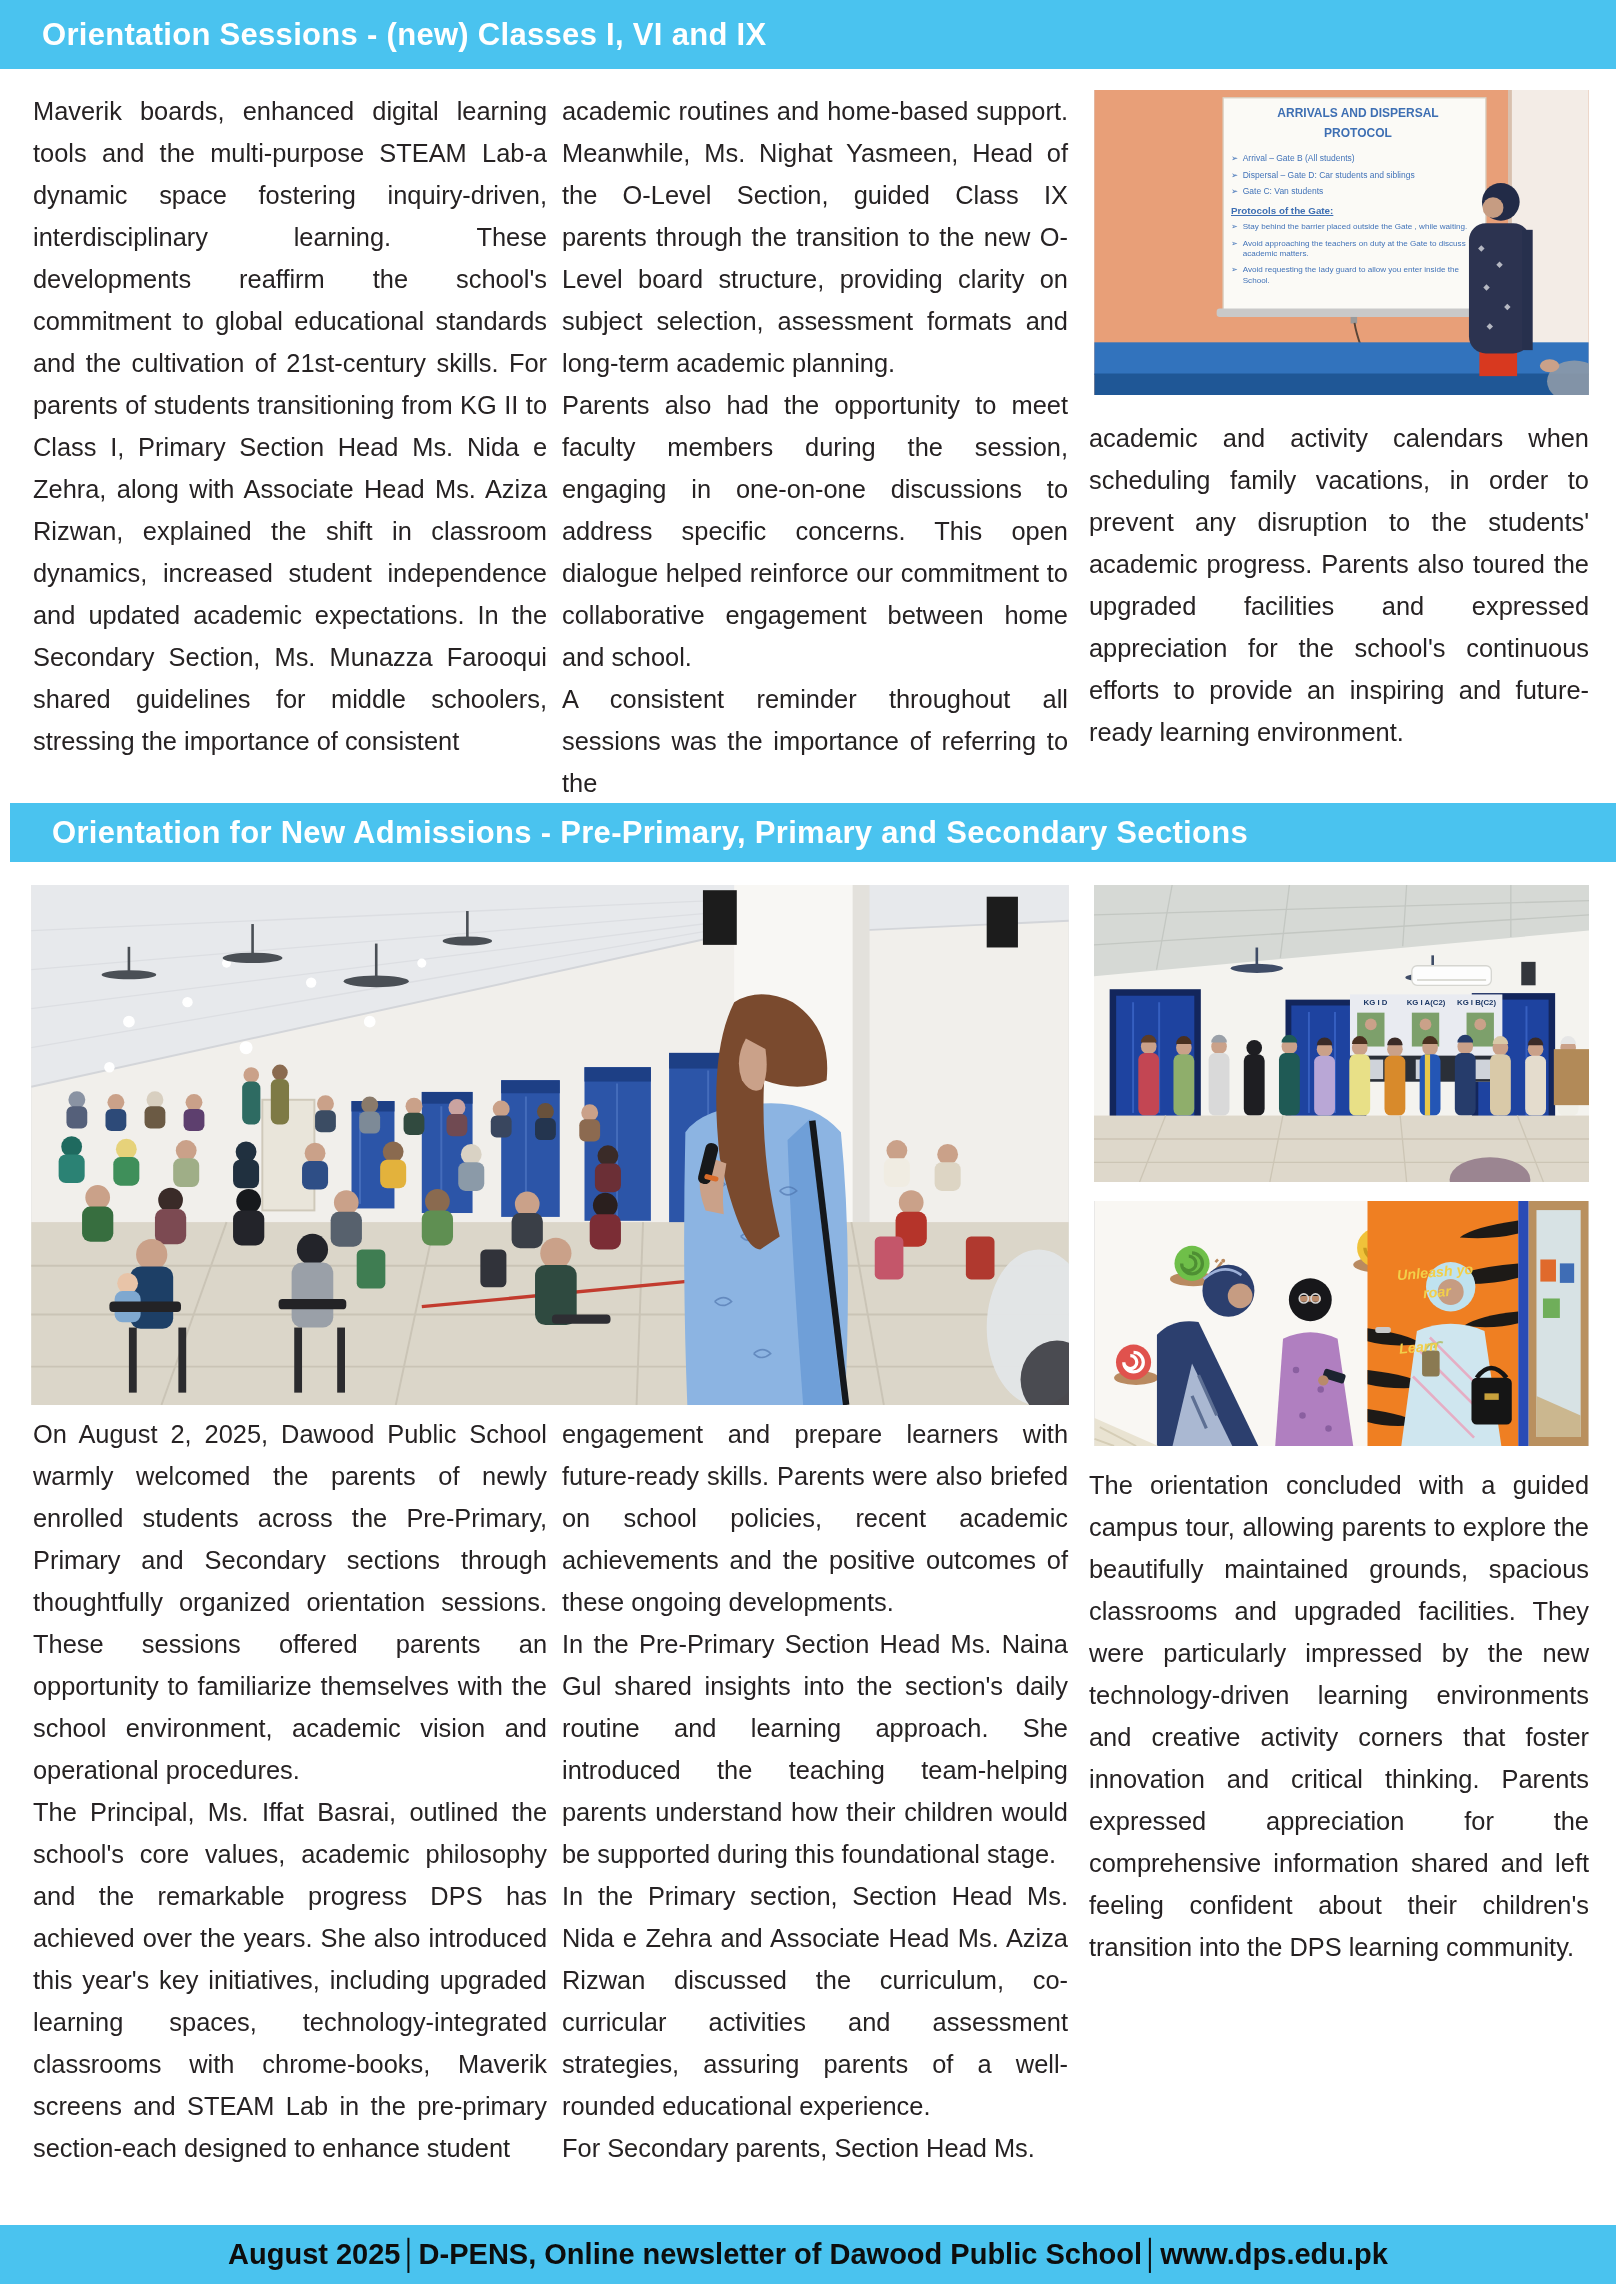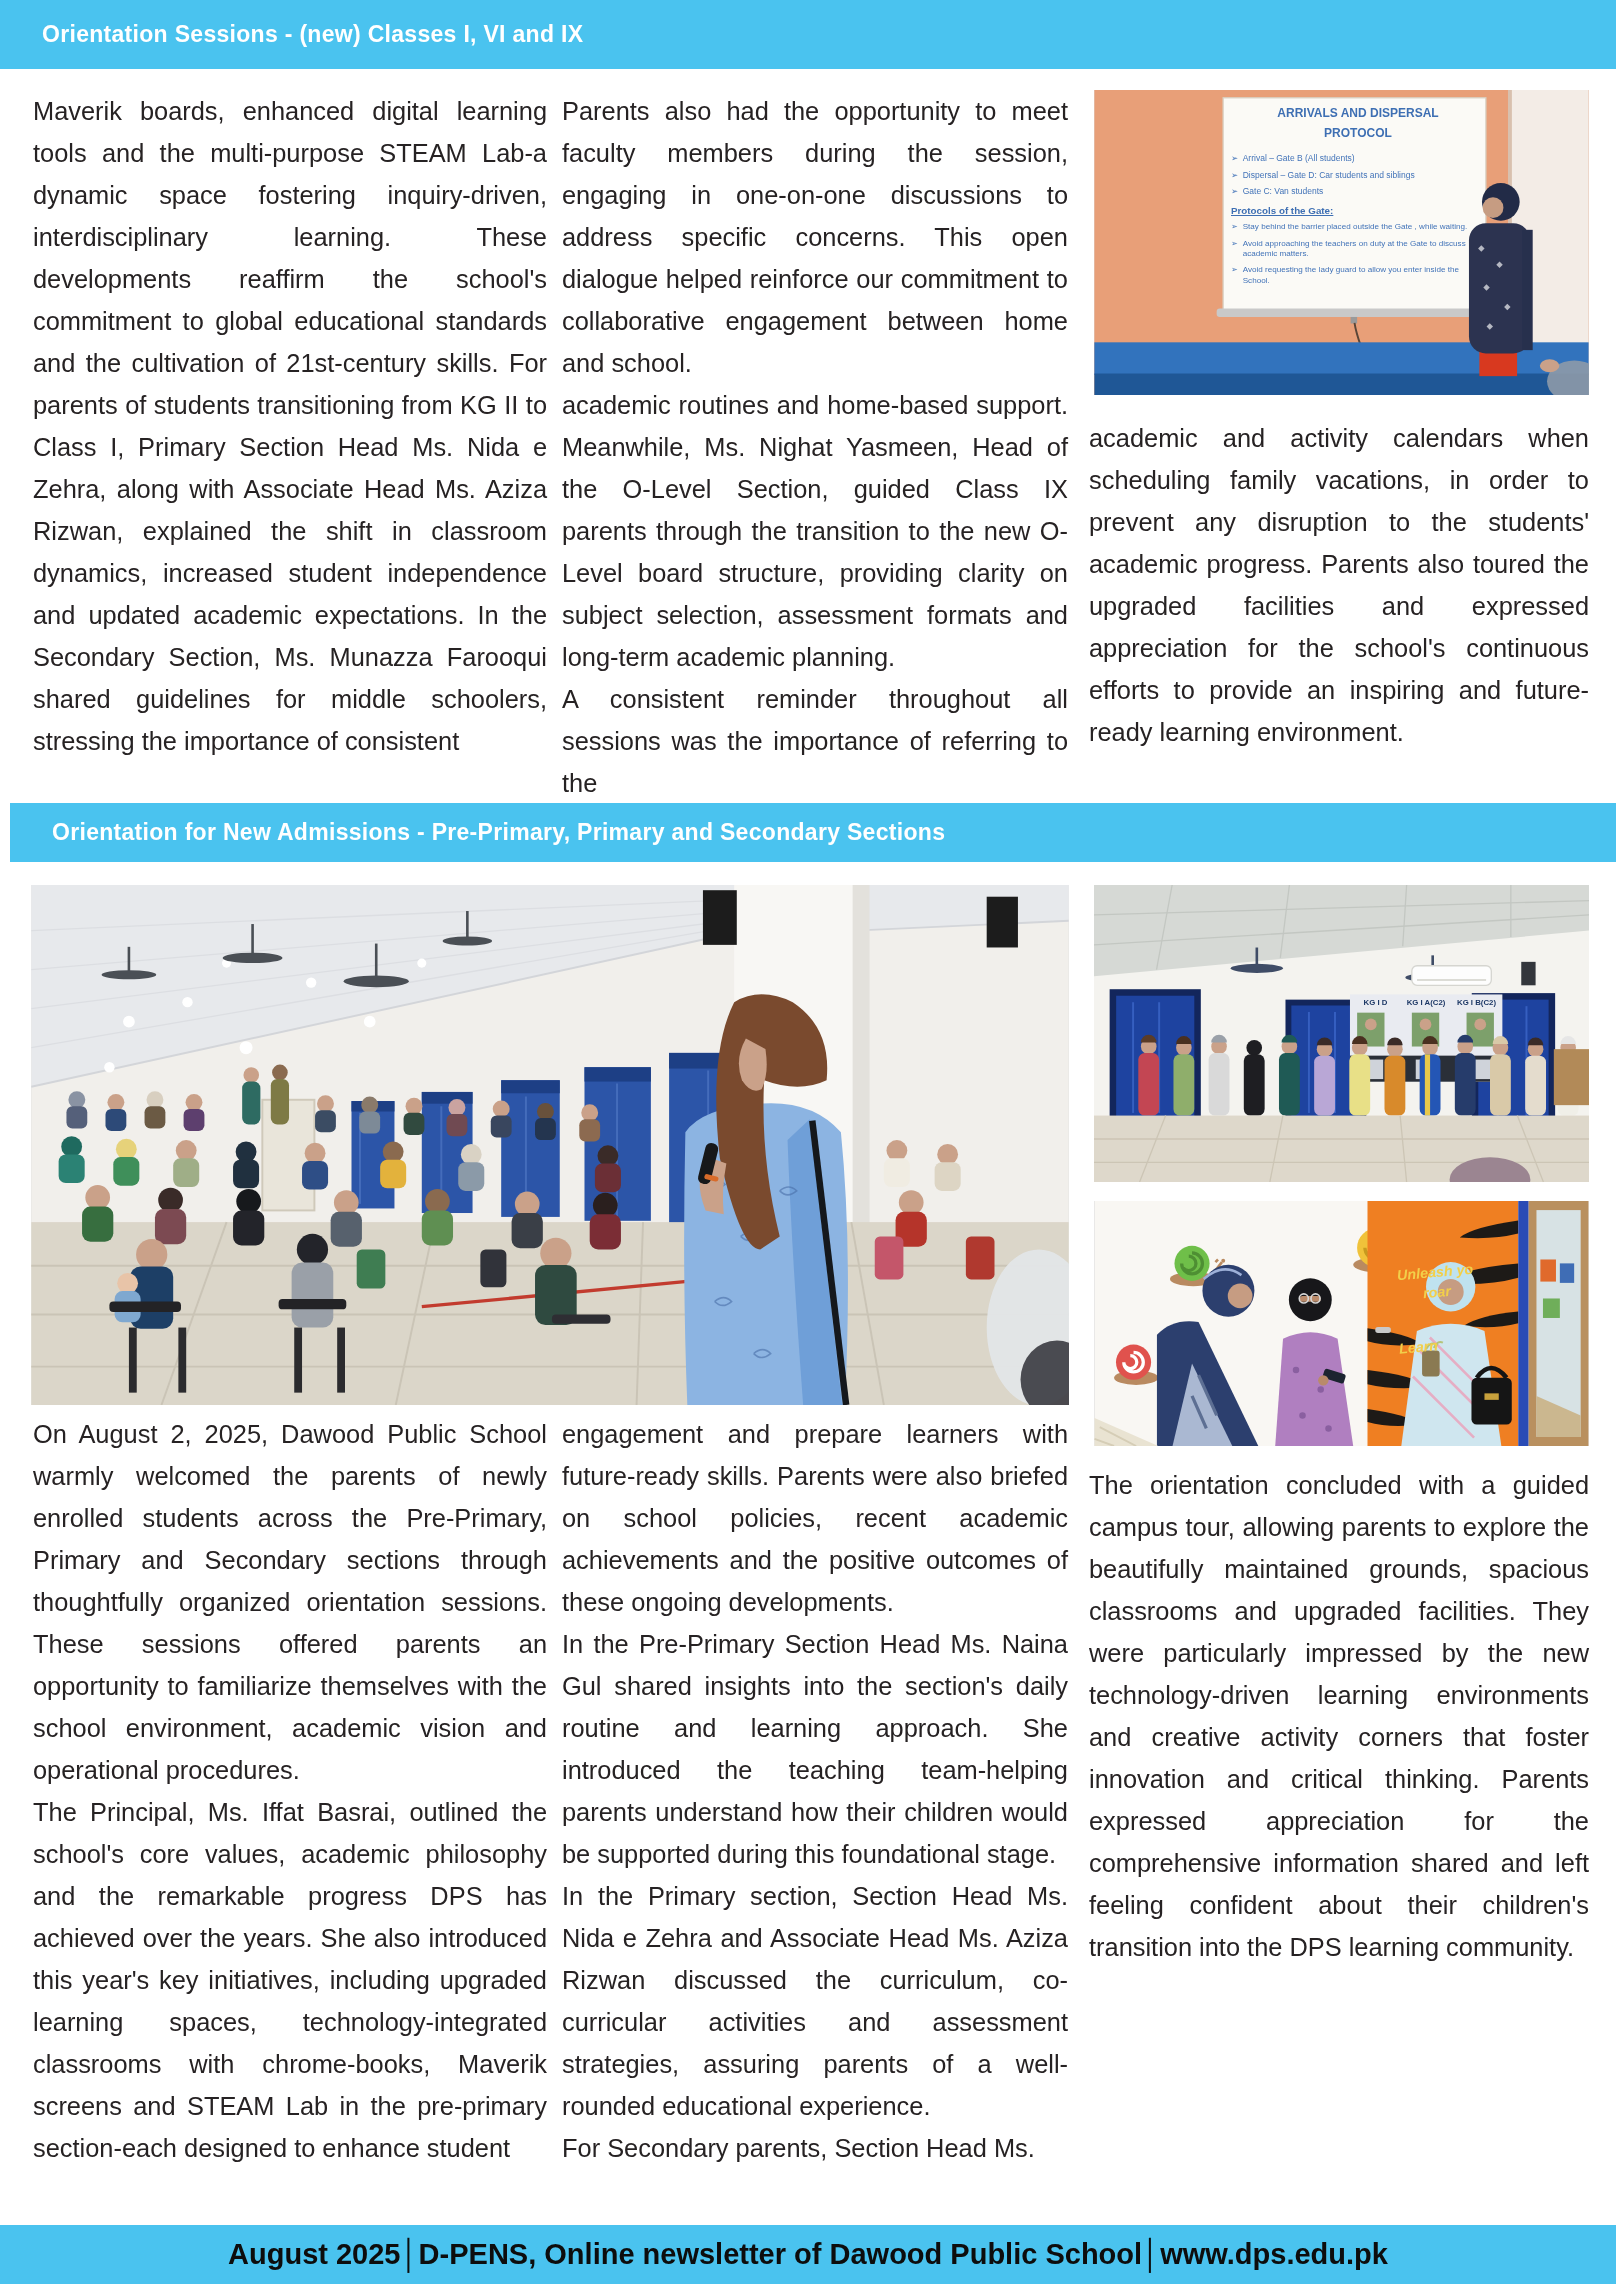--- a/index.html
+++ b/index.html
@@ -1,19 +1,19 @@
 <!DOCTYPE html>
 <html style="font-size:10.4px"><head>
 <meta charset="utf-8">
 <style>
   html,body{margin:0;padding:0;background:#888;}
   .page{position:relative;width:1616px;height:2284px;background:#ffffff;
         font-family:"Liberation Sans",sans-serif;overflow:hidden;}
   .banner{position:absolute;left:0;width:1616px;background:#4ac3ef;color:#ffffff;
-          font-weight:700;font-size:23px;display:flex;align-items:center;
+          font-weight:700;font-size:31px;display:flex;align-items:center;
           padding-left:42px;box-sizing:border-box;letter-spacing:0.3px;}
   #banner1{top:0;height:69px;}
   #banner2{top:803px;height:59px;margin-left:10px;}
   .col{position:absolute;font-size:25.4px;line-height:42px;color:#262223;
        text-align:justify;}
   .col p{margin:0;}
   .photo{position:absolute;overflow:hidden;background:#ddd;}
   .photo svg{position:absolute;inset:0;display:block;}
   
   .slide-text{position:absolute;left:137px;top:13px;width:254px;color:#3e6fb3;}
@@ -40,22 +40,22 @@
 <div class="page">
 
   <div id="banner1" class="banner">
     <span>Orientation Sessions - (new) Classes I, VI and IX</span>
   </div>
 
   <div class="col" style="left:33px;top:90px;width:514px;">
     <p>Maverik boards, enhanced digital learning tools and the multi-purpose STEAM Lab-a dynamic space fostering inquiry-driven, interdisciplinary learning. These developments reaffirm the school's commitment to global educational standards and the cultivation of 21st-century skills. For parents of students transitioning from KG II to Class I, Primary Section Head Ms. Nida e Zehra, along with Associate Head Ms. Aziza Rizwan, explained the shift in classroom dynamics, increased student independence and updated academic expectations. In the Secondary Section, Ms. Munazza Farooqui shared guidelines for middle schoolers, stressing the importance of consistent</p>
   </div>
   <div class="col" style="left:562px;top:90px;width:506px;">
+    <p>academic routines and home-based support. Meanwhile, Ms. Nighat Yasmeen, Head of the O-Level Section, guided Class IX parents through the transition to the new O-Level board structure, providing clarity on subject selection, assessment formats and long-term academic planning.</p>
     <p>Parents also had the opportunity to meet faculty members during the session, engaging in one-on-one discussions to address specific concerns. This open dialogue helped reinforce our commitment to collaborative engagement between home and school.</p>
-    <p>academic routines and home-based support. Meanwhile, Ms. Nighat Yasmeen, Head of the O-Level Section, guided Class IX parents through the transition to the new O-Level board structure, providing clarity on subject selection, assessment formats and long-term academic planning.</p>
     <p>A consistent reminder throughout all sessions was the importance of referring to the</p>
   </div>
   <div class="col" style="left:1089px;top:417px;width:500px;">
     <p>academic and activity calendars when scheduling family vacations, in order to prevent any disruption to the students' academic progress. Parents also toured the upgraded facilities and expressed appreciation for the school's continuous efforts to provide an inspiring and future-ready learning environment.</p>
   </div>
 
   <div class="photo" style="left:1094px;top:90px;width:495px;height:305px;">
     <svg viewBox="0 0 760 469" width="495" height="305">
       <rect x="0" y="0" width="760" height="469" fill="#e89f78"></rect>
       <rect x="640" y="0" width="120" height="469" fill="#f3ece6"></rect>

